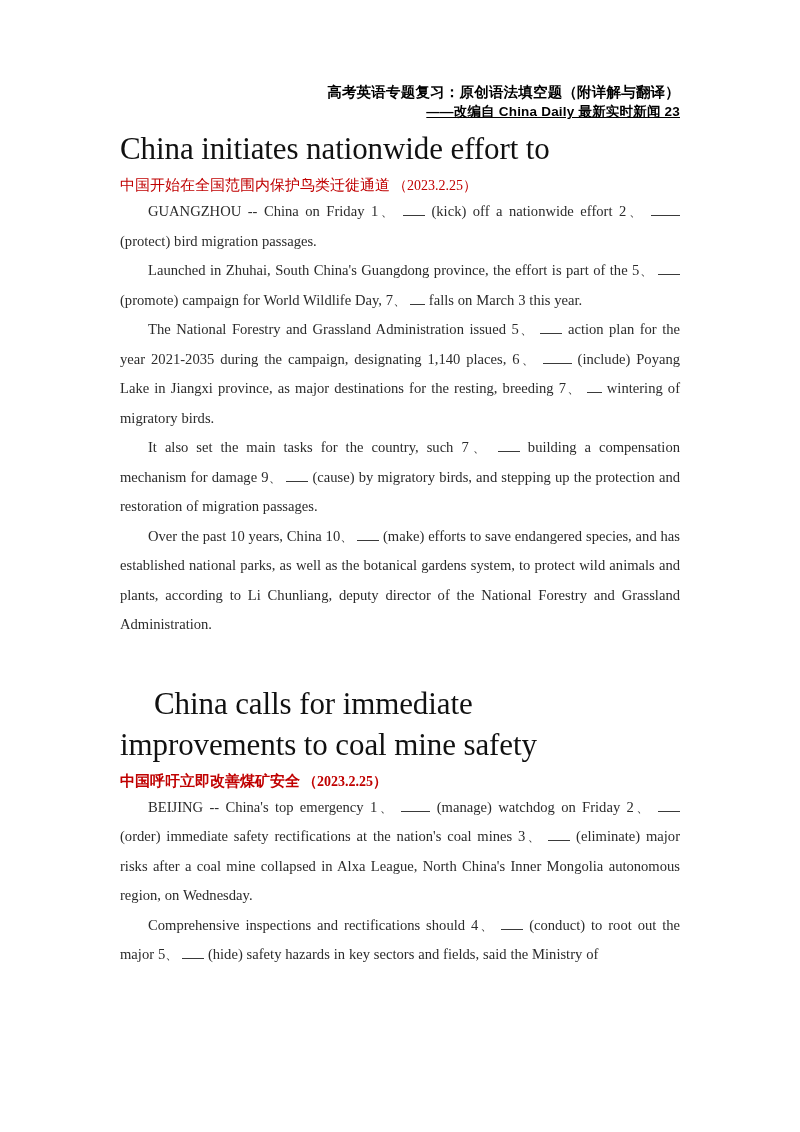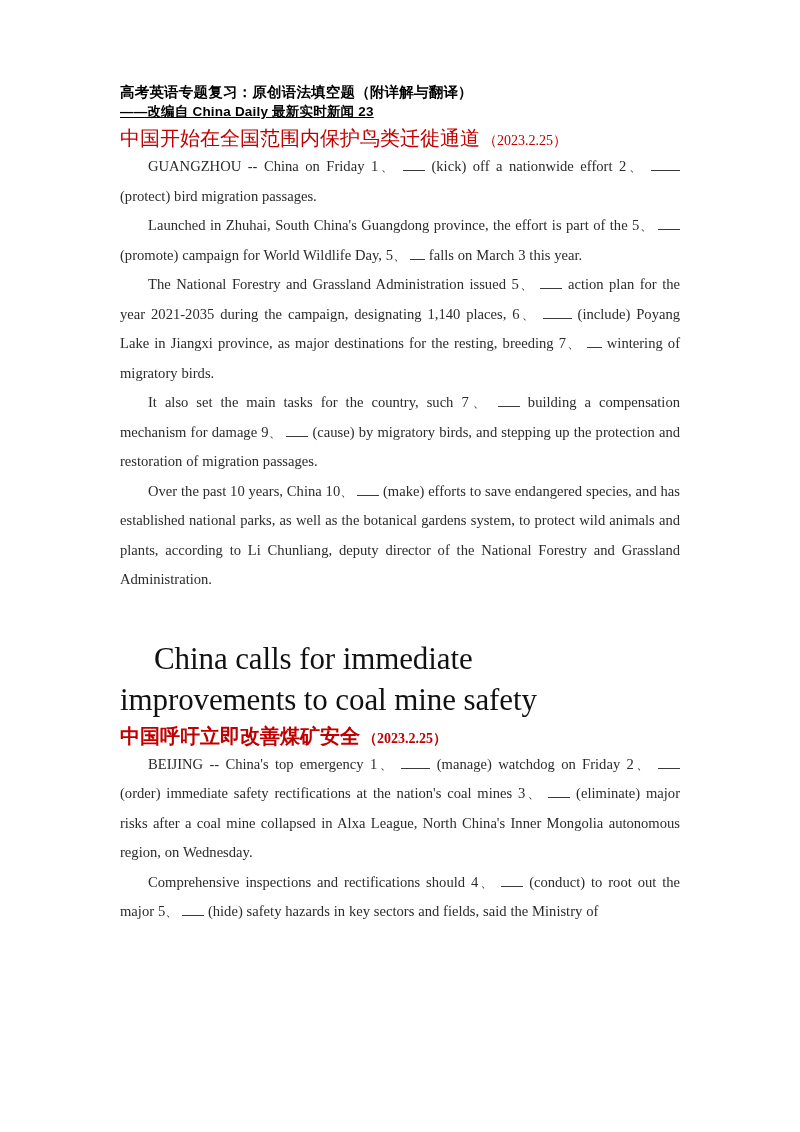--- a/index.html
+++ b/index.html
@@ -18,21 +18,21 @@
   }
   .content {
     position: absolute;
     left: 120px;
     top: 82px;
     width: 560px;
   }
 
   
   .doc-header {
-    text-align: left;
+    text-align: right;
     font-family: "Liberation Sans", "DejaVu Sans", sans-serif;
     font-weight: bold;
     color: #000000;
   }
   .doc-header .line1 {
     font-size: 14.5px;
     line-height: 20px;
     letter-spacing: 0.2px;
     white-space: nowrap;
   }
@@ -62,21 +62,21 @@
     width: 34px;
   }
 
   
   .subtitle-row {
     margin-top: 6px;
     white-space: nowrap;
   }
   .subtitle-cn {
     font-family: "Liberation Sans", "DejaVu Sans", sans-serif;
-    font-size: 20px;
+    font-size: 15px;
     line-height: 20px;
     color: #c00000;
   }
   .subtitle-cn.bold {
     font-weight: bold;
   }
   .subtitle-date {
     font-family: "Liberation Serif", "DejaVu Serif", serif;
     font-size: 14px;
     color: #c00000;
@@ -130,25 +130,26 @@
   <div class="content">
 
     <div class="doc-header">
       <div class="line1">高考英语专题复习：原创语法填空题（附详解与翻译）</div>
       <div class="line2">——改编自 China Daily 最新实时新闻 23</div>
     </div>
 
     <div id="articles-root">
         <div>
           <div class="article-title">
+            <span class="t-line">China initiates nationwide effort to</span>
           </div>
           <div class="subtitle-row"><span class="subtitle-cn">中国开始在全国范围内保护鸟类迁徙通道</span><span class="subtitle-date">（2023.2.25）</span></div>
           <div class="body-block">
             <p class="para"><span>GUANGZHOU -- China on Friday 1</span><span class="cn-comma">、</span> <span class="blank b3"></span><span> (kick) off a nationwide effort 2</span><span class="cn-comma">、</span> <span class="blank b4"></span><span> (protect) bird migration passages.</span></p>
-            <p class="para"><span>Launched in Zhuhai, South China's Guangdong province, the effort is part of the 5</span><span class="cn-comma">、</span> <span class="blank b3"></span><span> (promote) campaign for World Wildlife Day, 5</span><span class="cn-comma">、</span> <span class="blank b2"></span><span> falls on March 3 this year.</span></p>
+            <p class="para"><span>Launched in Zhuhai, South China's Guangdong province, the effort is part of the 5</span><span class="cn-comma">、</span> <span class="blank b3"></span><span> (promote) campaign for World Wildlife Day, 7</span><span class="cn-comma">、</span> <span class="blank b2"></span><span> falls on March 3 this year.</span></p>
             <p class="para"><span>The National Forestry and Grassland Administration issued 5</span><span class="cn-comma">、</span> <span class="blank b3"></span><span> action plan for the year 2021-2035 during the campaign, designating 1,140 places, 6</span><span class="cn-comma">、</span> <span class="blank b4"></span><span> (include) Poyang Lake in Jiangxi province, as major destinations for the resting, breeding 7</span><span class="cn-comma">、</span> <span class="blank b2"></span><span> wintering of migratory birds.</span></p>
             <p class="para"><span>It also set the main tasks for the country, such 7</span><span class="cn-comma">、</span> <span class="blank b3"></span><span> building a compensation mechanism for damage 9</span><span class="cn-comma">、</span> <span class="blank b3"></span><span> (cause) by migratory birds, and stepping up the protection and restoration of migration passages.</span></p>
             <p class="para"><span>Over the past 10 years, China 10</span><span class="cn-comma">、</span> <span class="blank b3"></span><span> (make) efforts to save endangered species, and has established national parks, as well as the botanical gardens system, to protect wild animals and plants, according to Li Chunliang, deputy director of the National Forestry and Grassland Administration.</span></p>
           </div>
         </div>
         <div class="gap-between-articles"></div>
         <div>
           <div class="article-title">
             <span class="t-line"><span class="title-indent"></span>China calls for immediate</span>
             <span class="t-line">improvements to coal mine safety</span>

